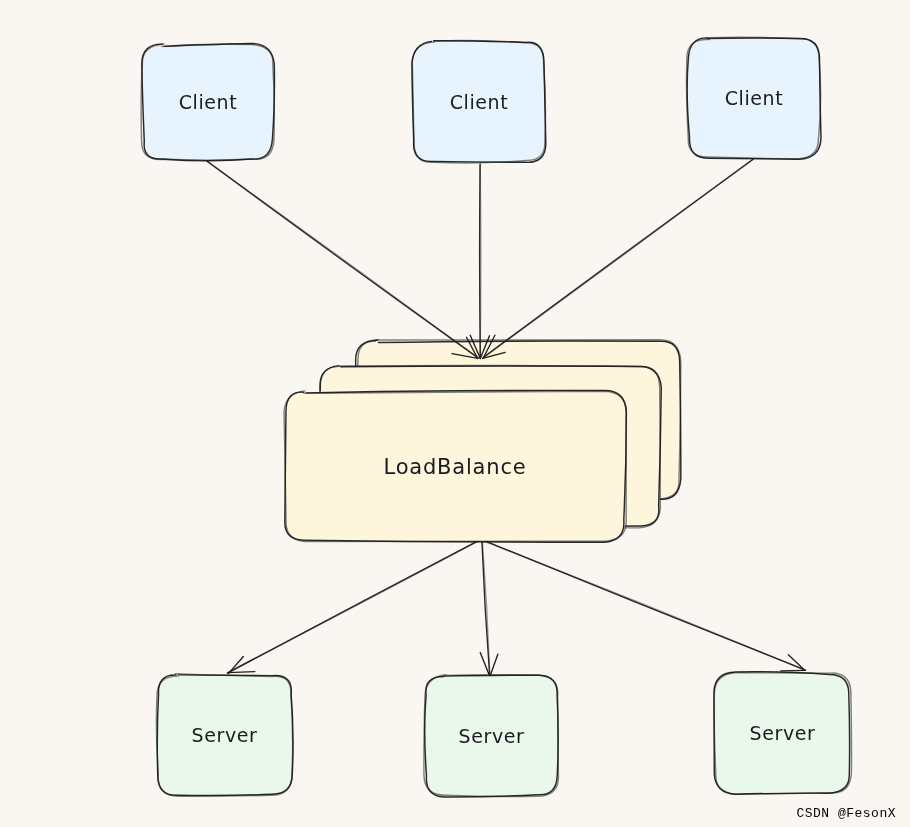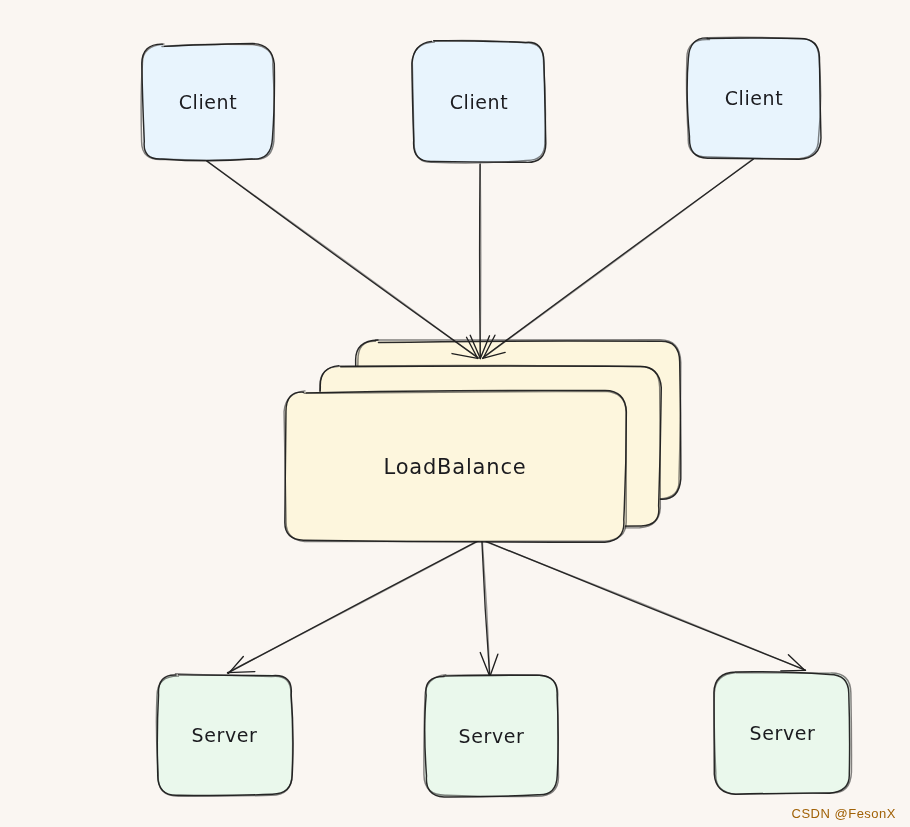--- a/index.html
+++ b/index.html
@@ -44,23 +44,23 @@
   .sketch-shape {
     stroke: #1e1e1e;
     stroke-width: 1.45;
     stroke-linecap: round;
     stroke-linejoin: round;
   }
   .watermark-text {
     position: absolute;
     right: 14px;
     bottom: 6px;
-    font-family: Liberation Sans, sans-serif;
+    font-family: Liberation Mono, monospace;
     font-size: 13px;
-    color: #a16207;
+    color: #000000;
     letter-spacing: 0.5px;
     user-select: none;
   }
 </style>
 </head>
 <body>
 
 <div id="canvas-root">
 
   <svg id="diagram-svg" viewBox="0 0 910 827">

